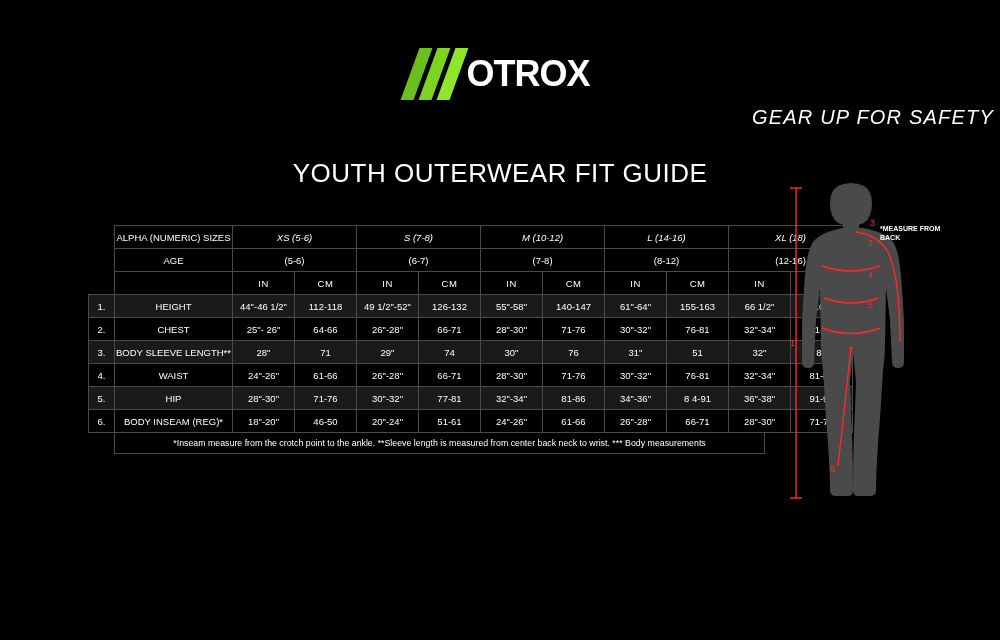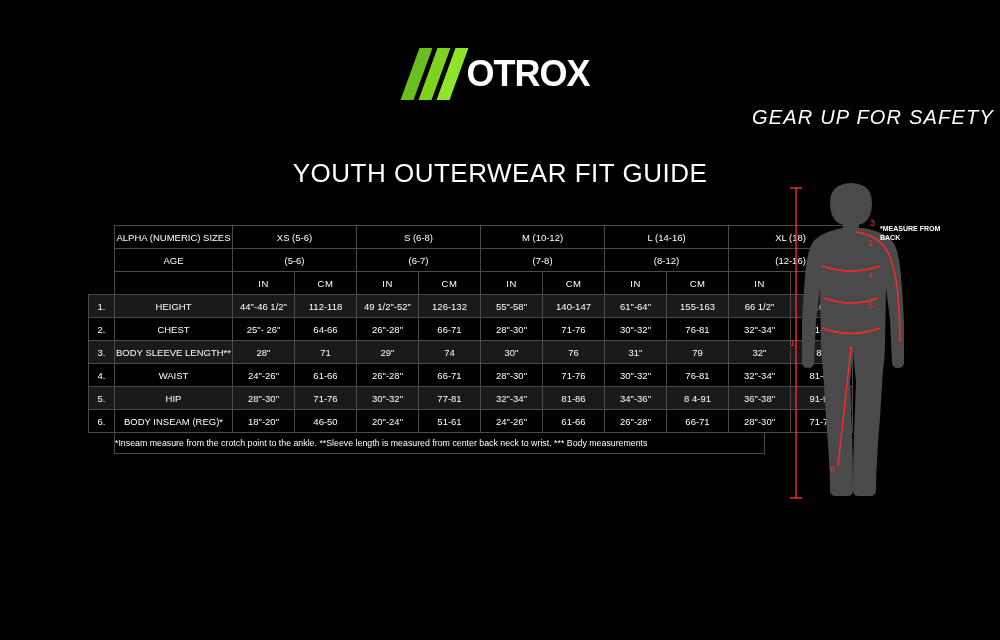--- a/index.html
+++ b/index.html
@@ -134,20 +134,21 @@
   thead td, thead th { background: #000; }
   .hdr-alpha {
     text-align: left;
     padding-left: 10px;
     font-weight: bold;
     font-size: 9px;
   }
   .hdr-size {
     font-weight: bold;
     font-size: 9.5px;
+    font-style: italic;
   }
   .hdr-age {
     text-align: left;
     padding-left: 10px;
     font-weight: bold;
     font-size: 9px;
   }
   .hdr-agev {
     font-weight: bold;
     font-size: 9.5px;
@@ -157,20 +158,21 @@
     font-weight: bold;
     font-size: 9px;
     letter-spacing: 0.5px;
   }
   .no-border { border: none !important; background: #000 !important; }
 
   .footnote {
     border: 1px solid #4a4a4a;
     border-top: none;
     font-size: 8.8px;
+    text-align: center;
     padding: 5px 0 5px 0;
     color: #ffffff;
     background: #000;
     margin-left: 26px;
     width: 651px;
     box-sizing: border-box;
   }
 
   
   .figure {
@@ -230,21 +232,21 @@
         <col class="col-in">
           <col class="col-cm">
         <col class="col-in">
           <col class="col-cm">
       </colgroup>
       <thead>
         <tr>
           <td class="no-border"></td>
           <td class="hdr-alpha">ALPHA (NUMERIC) SIZES</td>
           <td class="hdr-size" colspan="2">XS (5-6)</td>
-          <td class="hdr-size" colspan="2">S (6-8)</td>
+          <td class="hdr-size" colspan="2">S (7-8)</td>
           <td class="hdr-size" colspan="2">M (10-12)</td>
           <td class="hdr-size" colspan="2">L (14-16)</td>
           <td class="hdr-size" colspan="2">XL (18)</td>
         </tr>
         <tr>
           <td class="no-border"></td>
           <td class="hdr-age">AGE</td>
           <td class="hdr-agev" colspan="2">(5-6)</td>
           <td class="hdr-agev" colspan="2">(6-7)</td>
           <td class="hdr-agev" colspan="2">(7-8)</td>
@@ -298,21 +300,21 @@
         <tr class="alt">
           <td class="rownum">3.</td>
           <td class="labelcell">BODY SLEEVE LENGTH**</td>
           <td class="incell">28"</td>
           <td class="cmcell">71</td>
           <td class="incell">29"</td>
           <td class="cmcell">74</td>
           <td class="incell">30"</td>
           <td class="cmcell">76</td>
           <td class="incell">31"</td>
-          <td class="cmcell">79</td>
+          <td class="cmcell">51</td>
           <td class="incell">32"</td>
           <td class="cmcell">81</td>
         </tr>
         <tr class="plain">
           <td class="rownum">4.</td>
           <td class="labelcell">WAIST</td>
           <td class="incell">24"-26"</td>
           <td class="cmcell">61-66</td>
           <td class="incell">26"-28"</td>
           <td class="cmcell">66-71</td>

